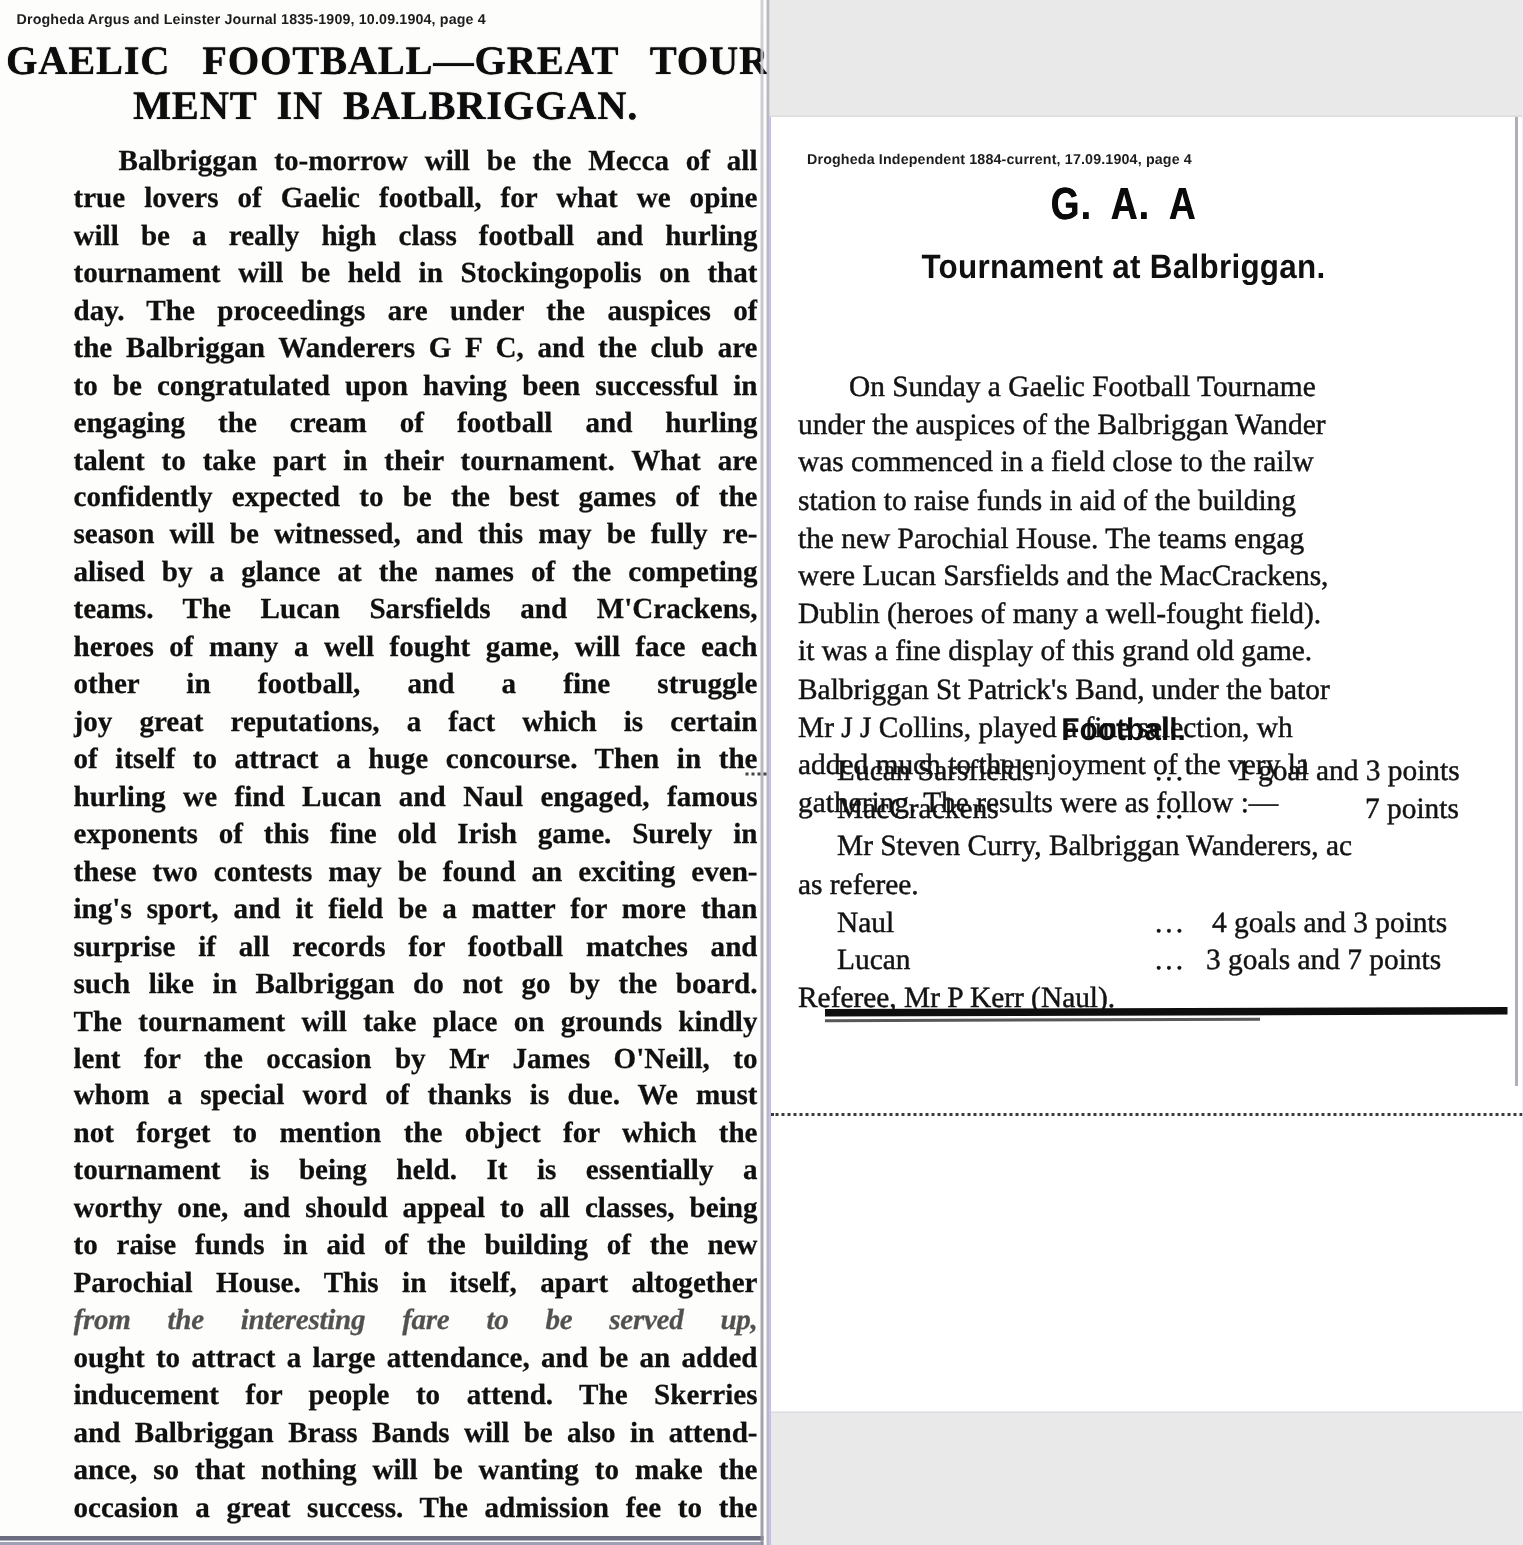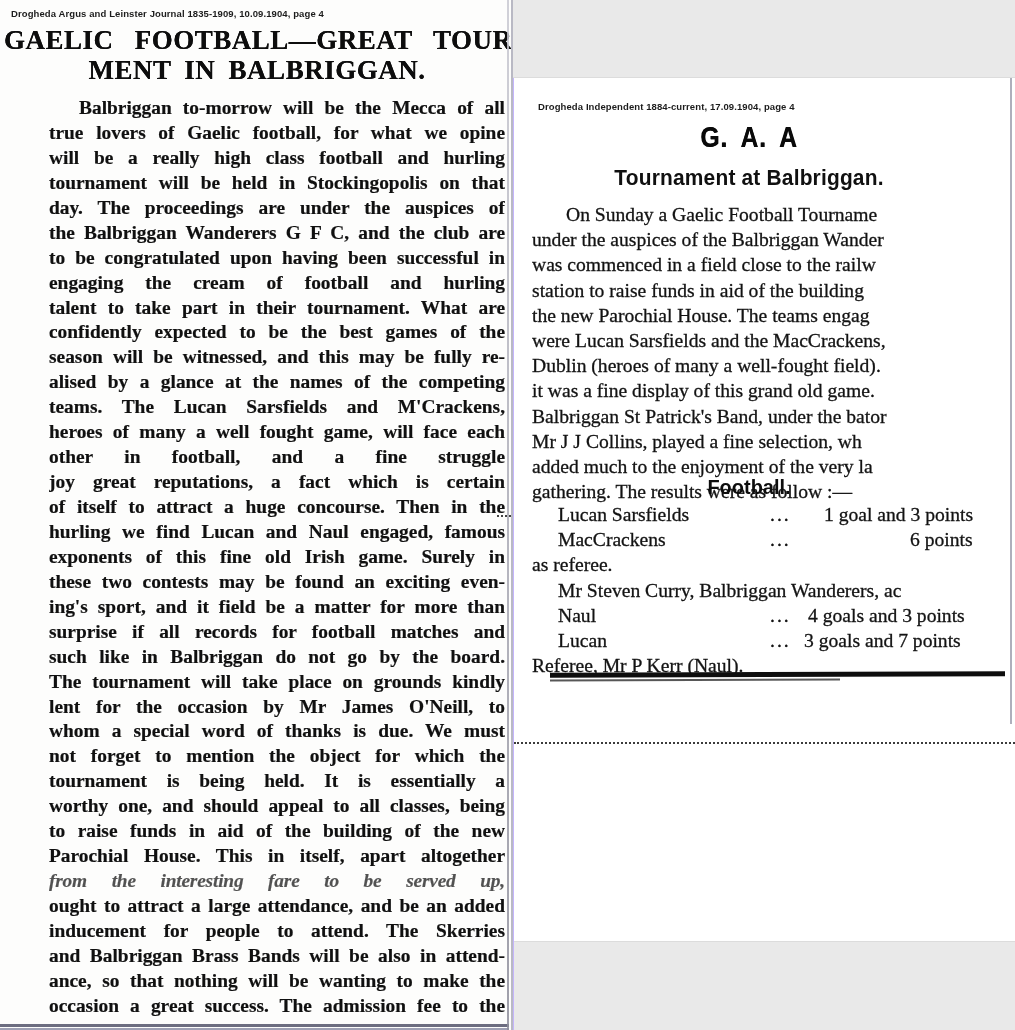--- a/index.html
+++ b/index.html
@@ -221,21 +221,21 @@
     color: #131313;
     font-weight: 400;
     -webkit-text-stroke: .3px #131313;
   }
   .body-right .l {
     display: block;
     white-space: nowrap;
     height: 25.2px;
     overflow: hidden;
   }
-  .body-right .lead { padding-left: 34px; }
+  .body-right .lead { padding-left: 34px; margin-top: 44px; }
 
   .sub-football {
     position: absolute;
     left: 0;
     top: 397px;
     width: 470px;
     text-align: center;
     font-family: "Liberation Sans", sans-serif;
     font-weight: 700;
     font-size: 21px;
@@ -415,23 +415,23 @@
         <span class="l">Balbriggan St Patrick's Band, under the bator</span>
         <span class="l">Mr J J Collins, played a fine selection, wh</span>
         <span class="l">added much to the enjoyment of the very la</span>
         <span class="l">gathering. The results were as follow :—</span>
       </div>
 
     <div class="sub-football">Football.</div>
 
     <div class="results" id="results-block">
         <span class="res-row"><span class="res-name">Lucan Sarsfields</span><span class="res-dots">...</span><span class="res-score a">1 goal and 3 points</span></span>
-        <span class="res-row"><span class="res-name">MacCrackens</span><span class="res-dots">...</span><span class="res-score b">6 points</span></span>
+        <span class="res-row"><span class="res-name">MacCrackens</span><span class="res-dots">...</span><span class="res-score b">7 points</span></span>
+        <span class="res-row res-note">Mr Steven Curry, Balbriggan Wanderers, ac</span>
         <span class="res-row res-note nopad">as referee.</span>
-        <span class="res-row res-note">Mr Steven Curry, Balbriggan Wanderers, ac</span>
         <span class="res-row"><span class="res-name">Naul</span><span class="res-dots">...</span><span class="res-score c">4 goals and 3 points</span></span>
         <span class="res-row"><span class="res-name">Lucan</span><span class="res-dots">...</span><span class="res-score d">3 goals and 7 points</span></span>
         <span class="res-row res-note nopad">Referee, Mr P Kerr (Naul).</span>
       </div>
 
     <div class="rule-thick"></div>
     <div class="rule-thin"></div>
   </div>
 
   <div class="seam-ticks"></div>

